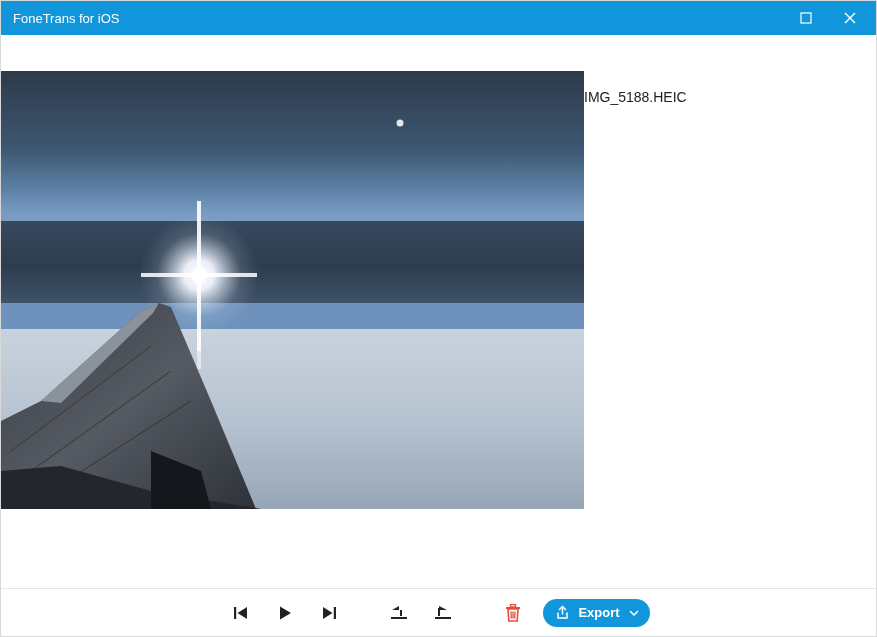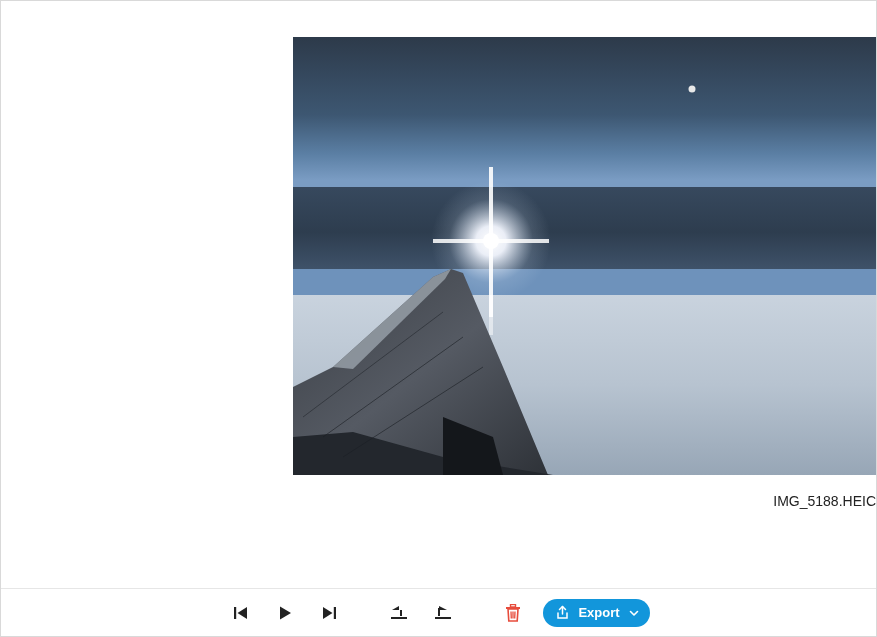--- a/index.html
+++ b/index.html
@@ -4,41 +4,55 @@
 <style>
   * { box-sizing: border-box; margin: 0; padding: 0; }
   html, body { width: 877px; height: 637px; font-family: "Segoe UI", Arial, sans-serif; background: #fff; overflow: hidden; }
   .app { width: 877px; height: 637px; border: 1px solid #d9d9d9; display: flex; flex-direction: column; background: #fff; }
 
   .titlebar { height: 34px; background: #1296db; display: flex; align-items: center; color: #fff; padding: 0 4px 0 12px; }
   .titlebar .title { font-size: 13px; flex: 1; }
   .titlebar .win-btn { width: 44px; height: 34px; display: flex; align-items: center; justify-content: center; cursor: pointer; }
   .titlebar .win-btn svg { display: block; }
 
-  .content { flex: 1; display: flex; flex-direction: column; align-items: flex-end; justify-content: flex-start; padding-top: 36px; }
+  .content { flex: 1; display: flex; flex-direction: row; align-items: flex-start; justify-content: flex-start; padding-top: 36px; }
   .photo-frame { width: 583px; height: 438px; background: #ddd; position: relative; overflow: hidden; }
   .filename { margin-top: 18px; font-size: 14px; color: #222; }
 
   .footer { height: 48px; border-top: 1px solid #e6e6e6; display: flex; align-items: center; justify-content: center; gap: 16px; }
   .tool-btn { width: 28px; height: 28px; display: flex; align-items: center; justify-content: center; cursor: pointer; color: #333; }
   .tool-btn.danger { color: #e74c3c; }
   .tool-btn svg { display: block; }
   .spacer-sm { width: 10px; }
 
   .export-btn { height: 28px; background: #1296db; color: #fff; border-radius: 14px; display: flex; align-items: center; padding: 0 10px 0 12px; gap: 8px; cursor: pointer; font-size: 13px; font-weight: bold; }
   .export-btn svg { display: block; }
 
   
   .photo-frame svg { width: 100%; height: 100%; display: block; }
 </style>
 </head>
 <body>
 
 <div class="app">
 
+  <div class="titlebar">
+    <div class="title">FoneTrans for iOS</div>
+    <div class="win-btn">
+      <svg width="12" height="12" viewBox="0 0 12 12">
+        <rect x="1" y="1" width="10" height="10" fill="none" stroke="#fff" stroke-width="1.2"></rect>
+      </svg>
+    </div>
+    <div class="win-btn">
+      <svg width="14" height="14" viewBox="0 0 14 14">
+        <line x1="2" y1="2" x2="12" y2="12" stroke="#fff" stroke-width="1.4"></line>
+        <line x1="12" y1="2" x2="2" y2="12" stroke="#fff" stroke-width="1.4"></line>
+      </svg>
+    </div>
+  </div>
 
   <div class="content">
     <div class="photo-frame">
 
       <svg viewBox="0 0 583 438" preserveAspectRatio="none">
         <defs>
           <linearGradient id="sky" x1="0" y1="0" x2="0" y2="1">
             <stop offset="0%" stop-color="#2d3a4a"></stop>
             <stop offset="30%" stop-color="#3d5772"></stop>
             <stop offset="45%" stop-color="#5b7fa4"></stop>

